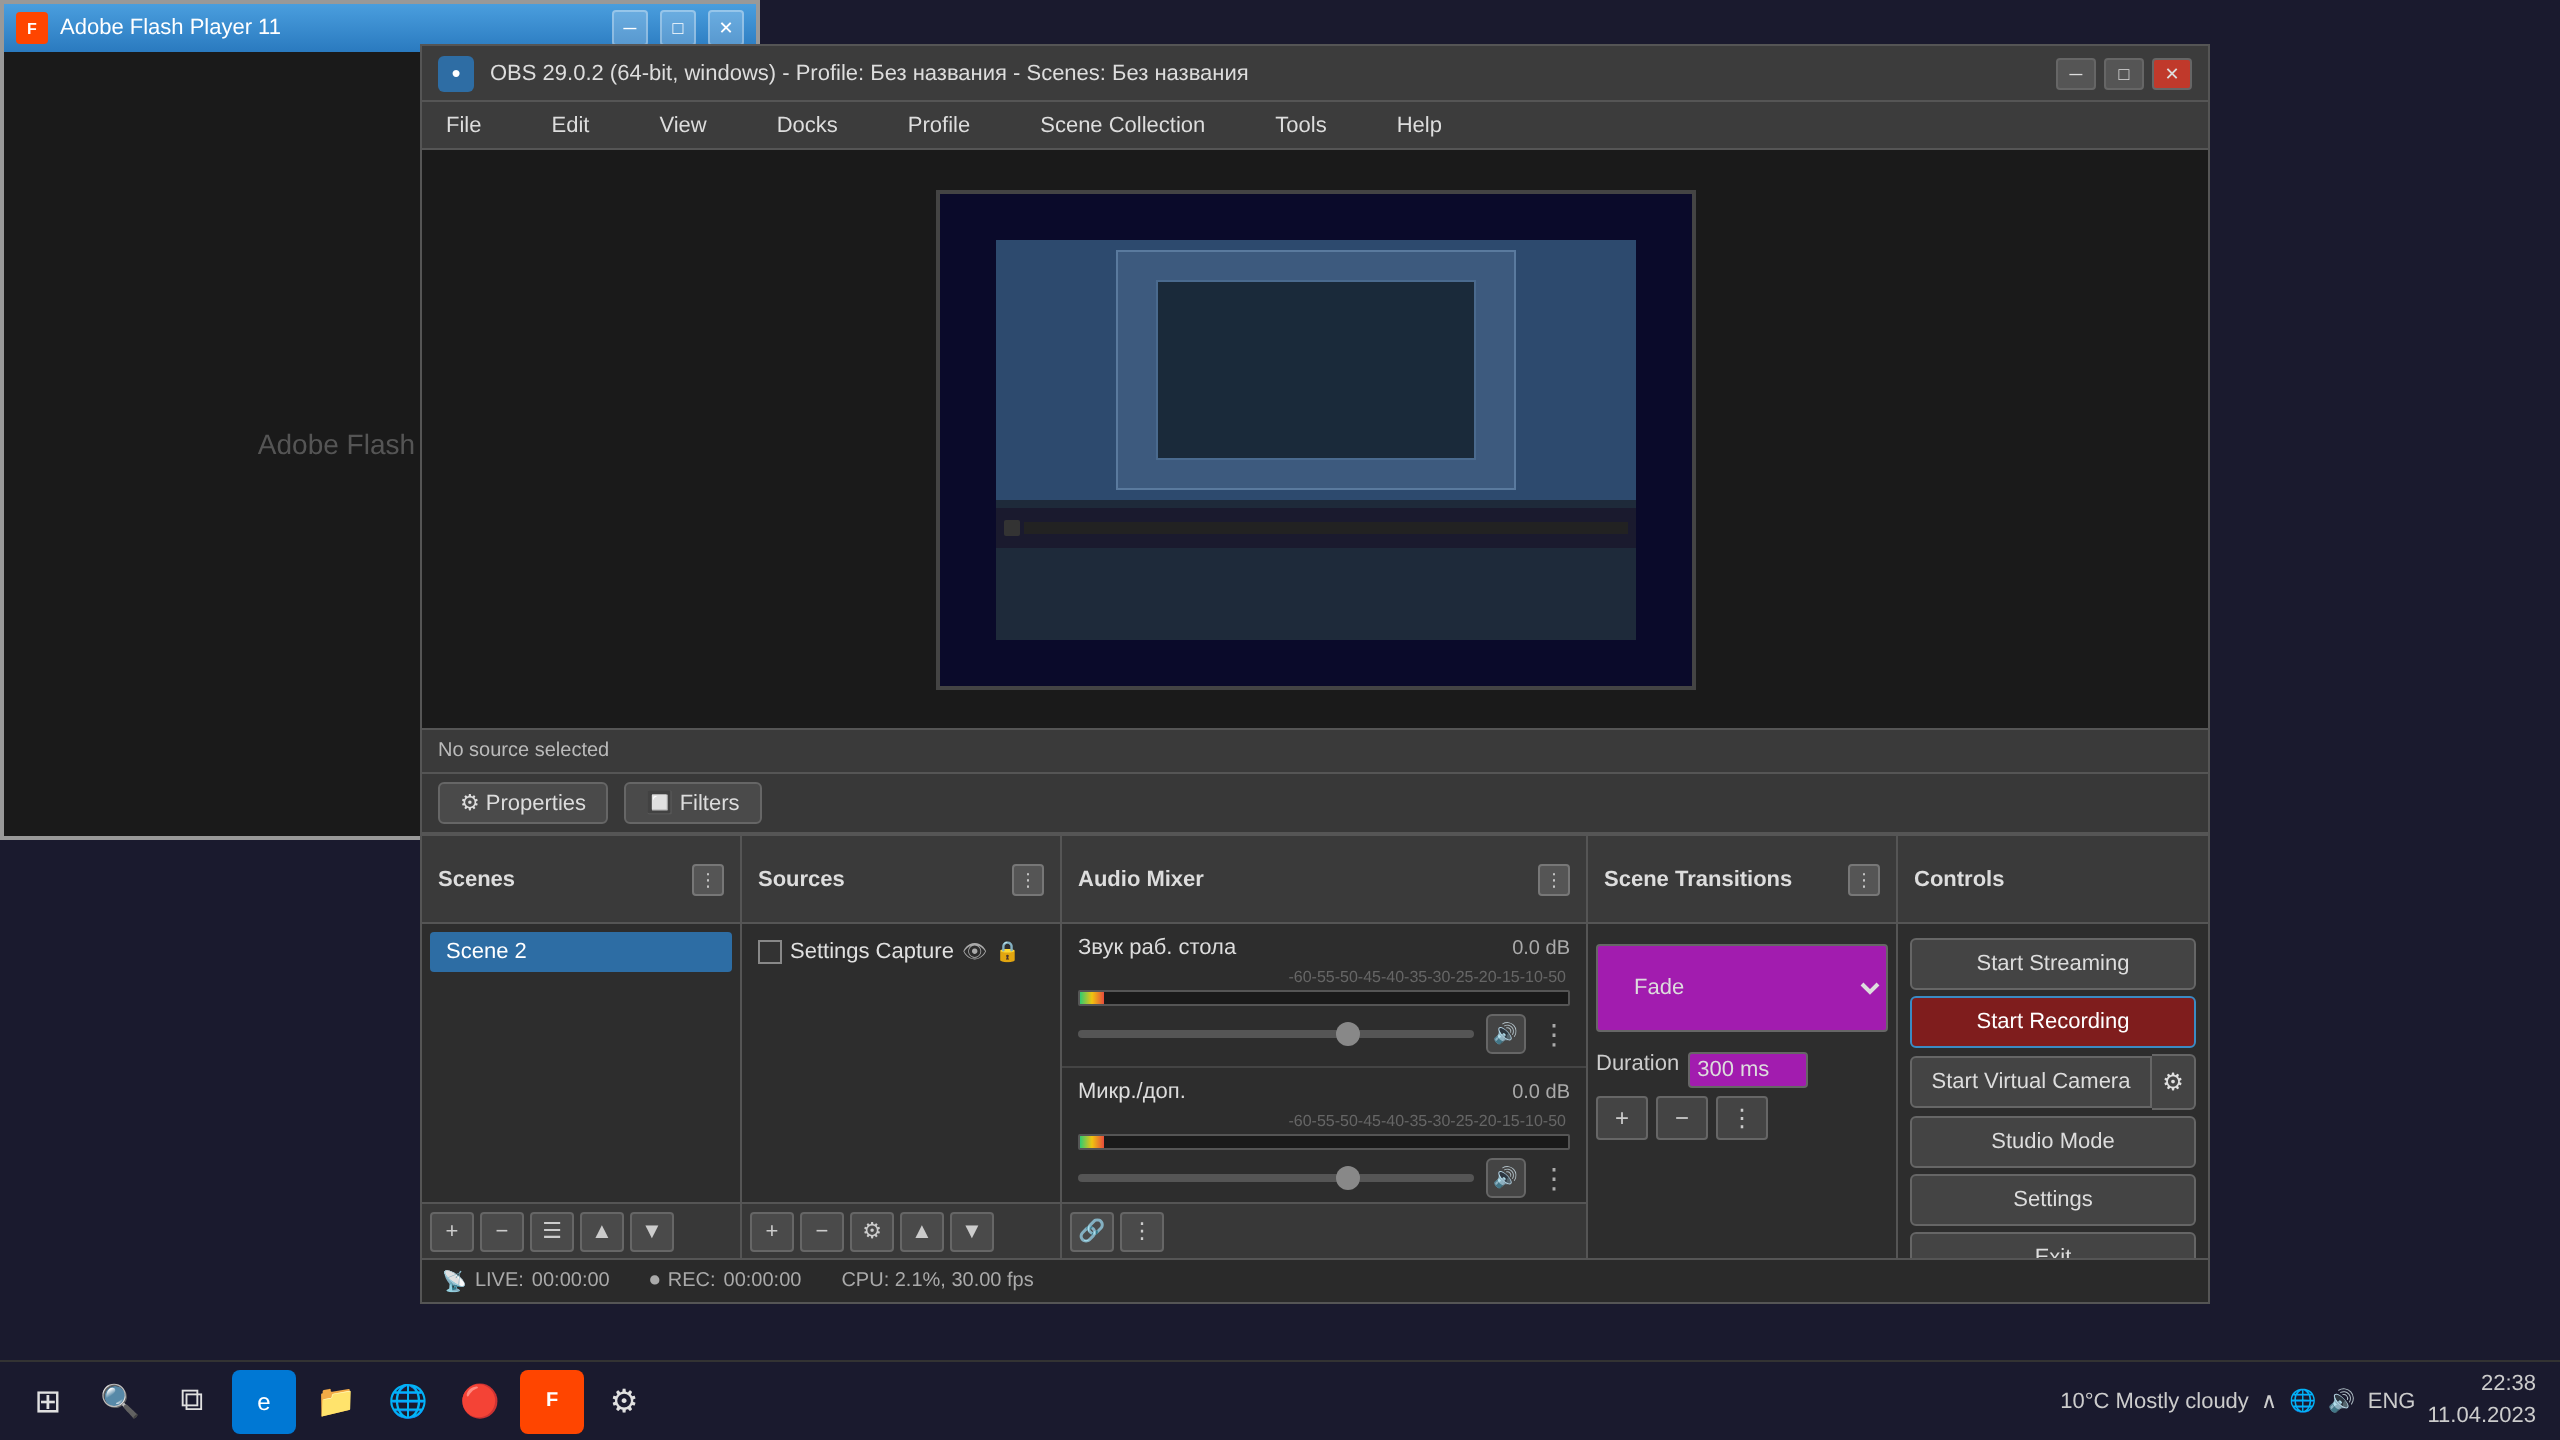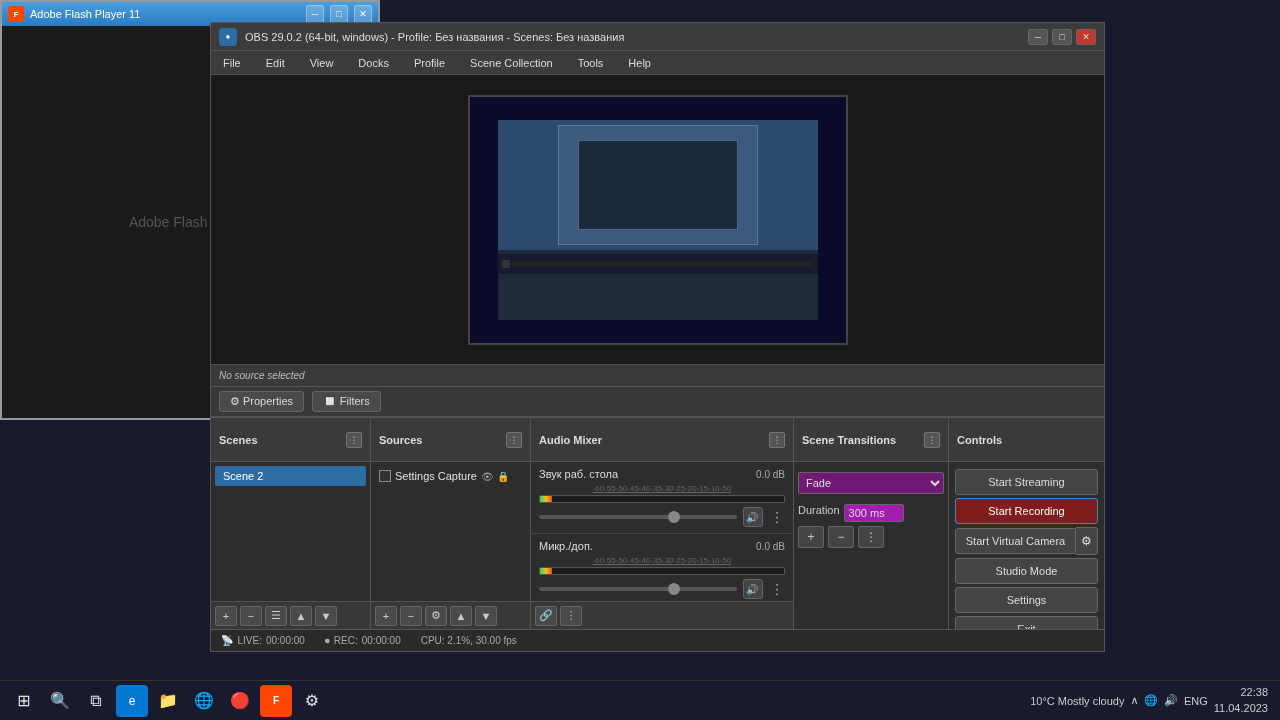--- a/index.html
+++ b/index.html
@@ -22,35 +22,35 @@
     
     .obs-window { position: absolute; top: 22px; left: 210px; width: 895px; height: 630px; background: #2d2d2d; border: 1px solid #555; display: flex; flex-direction: column; z-index: 10; }
     .obs-titlebar { background: #3c3c3c; height: 28px; display: flex; align-items: center; padding: 0 8px; gap: 8px; border-bottom: 1px solid #555; }
     .obs-title-icon { width: 18px; height: 18px; background: #2e6da4; border-radius: 3px; display: flex; align-items: center; justify-content: center; font-size: 8px; color: white; font-weight: bold; }
     .obs-title-text { flex: 1; font-size: 11px; color: #ddd; }
     .obs-win-btns { display: flex; gap: 4px; }
     .obs-win-btn { width: 20px; height: 16px; border: 1px solid #666; background: #555; border-radius: 2px; display: flex; align-items: center; justify-content: center; font-size: 9px; color: #ddd; cursor: pointer; }
     .obs-win-btn.close { background: #c0392b; }
 
     
-    .obs-menubar { background: #3c3c3c; height: 24px; display: flex; align-items: center; padding: 0 4px; border-bottom: 1px solid #555; gap: 9px; }
+    .obs-menubar { background: #3c3c3c; height: 24px; display: flex; align-items: center; padding: 0 4px; border-bottom: 1px solid #555; gap: 19px; }
     .obs-menu-item { padding: 2px 8px; font-size: 11px; color: #ddd; cursor: pointer; border-radius: 2px; }
 
     
     .obs-preview { height: 290px; background: #1a1a1a; position: relative; display: flex; align-items: center; justify-content: center; border-bottom: 1px solid #555; overflow: hidden; }
     .preview-content { width: 380px; height: 250px; background: #0a0a2a; border: 2px solid #444; position: relative; overflow: hidden; display: flex; align-items: center; justify-content: center; }
     .preview-inner { width: 320px; height: 200px; background: #1e2a3a; position: relative; }
     .preview-screen { width: 100%; height: 130px; background: #2d4a6e; display: flex; align-items: center; justify-content: center; }
     .preview-mini { width: 200px; height: 120px; background: #3d5a7e; border: 1px solid #5a7a9e; display: flex; align-items: center; justify-content: center; }
     .preview-mini-inner { width: 160px; height: 90px; background: #1a2a3a; border: 1px solid #4a6a8e; }
     .preview-taskbar-mini { width: 100%; height: 20px; background: #1a1a2e; margin-top: 4px; display: flex; align-items: center; padding: 0 4px; }
 
     
     .obs-status-bar { height: 22px; background: #3a3a3a; display: flex; align-items: center; padding: 0 8px; font-size: 10px; color: #aaa; border-bottom: 1px solid #555; gap: 16px; }
-    .no-source { color: #bbb; font-style: italic; }
+    .no-source { color: #bbb; }
 
     
     .obs-props-bar { height: 30px; background: #383838; display: flex; align-items: center; padding: 0 8px; gap: 8px; border-bottom: 1px solid #555; }
     .props-btn { display: flex; align-items: center; gap: 4px; padding: 3px 10px; background: #4a4a4a; border: 1px solid #666; border-radius: 3px; cursor: pointer; font-size: 11px; color: #ddd; }
 
     
     .obs-panels { display: flex; flex: 1; border-top: 1px solid #555; min-height: 0; }
 
     
     .panel { display: flex; flex-direction: column; border-right: 1px solid #555; }
@@ -83,21 +83,21 @@
     .audio-db { font-size: 10px; color: #aaa; }
     .audio-meter { height: 8px; background: #1a1a1a; border: 1px solid #555; position: relative; margin-bottom: 4px; border-radius: 1px; overflow: hidden; }
     .audio-meter-fill { height: 100%; background: linear-gradient(to right, #2ecc71, #f1c40f, #e74c3c); width: 60%; }
     .audio-controls { display: flex; align-items: center; gap: 6px; }
     .audio-slider { flex: 1; height: 4px; background: #555; border-radius: 2px; position: relative; cursor: pointer; }
     .audio-slider-thumb { width: 12px; height: 12px; background: #888; border-radius: 50%; position: absolute; top: -4px; left: 65%; cursor: pointer; }
     .audio-mute-btn { width: 20px; height: 20px; background: #444; border: 1px solid #666; border-radius: 3px; display: flex; align-items: center; justify-content: center; font-size: 10px; cursor: pointer; }
     .audio-more-btn { width: 16px; height: 16px; display: flex; align-items: center; justify-content: center; font-size: 14px; color: #aaa; cursor: pointer; }
 
     
-    .transition-select { width: 100%; margin: 6px 0; background: #701a75; border: 1px solid #666; color: #ddd; font-size: 11px; padding: 3px; border-radius: 2px; }
+    .transition-select { width: 100%; margin: 6px 0; background: #a21caf; border: 1px solid #666; color: #ddd; font-size: 11px; padding: 14px; border-radius: 2px; }
     .duration-row { display: flex; align-items: flex-start; gap: 4px; margin: 4px 0; font-size: 11px; color: #ccc; }
     .duration-input { width: 60px; background: #a21caf; border: 1px solid #666; color: #ddd; font-size: 11px; padding: 2px 4px; border-radius: 2px; }
     .transition-buttons { display: flex; gap: 4px; margin-top: 4px; }
     .transition-btn { width: 26px; height: 22px; background: #444; border: 1px solid #666; border-radius: 2px; display: flex; align-items: center; justify-content: center; font-size: 12px; color: #ccc; cursor: pointer; }
 
     
     .control-btn { width: calc(100% - 12px); margin: 3px 6px; padding: 6px 0; border: 1px solid #666; border-radius: 3px; cursor: pointer; font-size: 11px; text-align: center; color: #ddd; background: #444; }
     .control-btn.stream { background: #444; color: #ddd; }
     .control-btn.record { background: #7f1d1d; color: white; border-color: #3a8bc4; }
     .control-btn-row { position: relative; display: flex; align-items: center; margin: 3px 6px; }
@@ -106,21 +106,21 @@
 
     
     .panel-footer { height: 28px; background: #383838; border-top: 1px solid #555; display: flex; align-items: center; padding: 0 4px; gap: 3px; }
     .footer-btn { width: 22px; height: 20px; background: #4a4a4a; border: 1px solid #666; border-radius: 2px; display: flex; align-items: center; justify-content: center; font-size: 11px; color: #ccc; cursor: pointer; }
 
     
     .obs-statusbar { height: 22px; background: #2a2a2a; border-top: 1px solid #555; display: flex; align-items: center; padding: 0 10px; gap: 20px; font-size: 10px; color: #aaa; }
     .status-item { display: flex; align-items: center; gap: 4px; }
 
     
-    .meter-ticks { display: flex; justify-content: center; padding: 0 2px; font-size: 8px; color: #666; margin-bottom: 2px; text-decoration: underline; }
+    .meter-ticks { display: flex; justify-content: flex-end; padding: 0 2px; font-size: 8px; color: #666; margin-bottom: 2px; }
 
     
     .sys-tray { display: flex; align-items: center; gap: 6px; }
   </style>
 </head>
 <body>
 
 <div class="obs-window">
 
   <div class="obs-titlebar">

